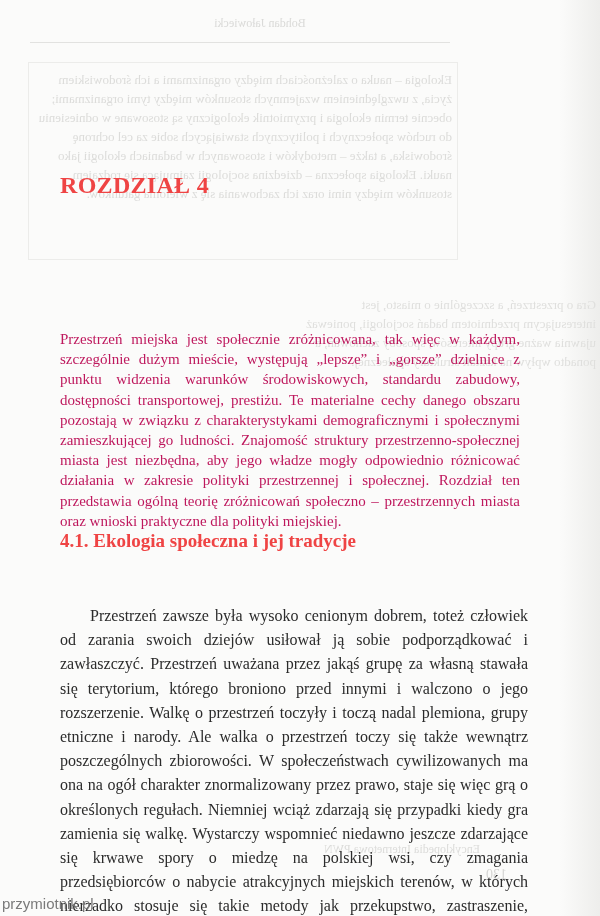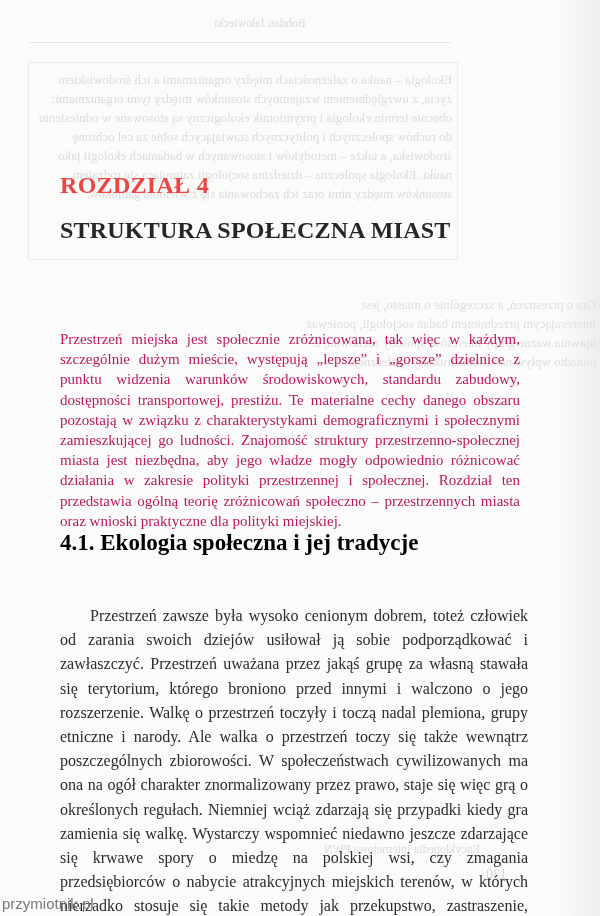--- a/index.html
+++ b/index.html
@@ -116,22 +116,22 @@
       line-height: 20.2px;
       text-align: justify;
       color: #be185d;
     }
     .section-heading {
       position: absolute;
       top: 530px;
       left: 60px;
       font-family: "Liberation Serif", serif;
       font-weight: bold;
-      font-size: 23px;
-      color: #000000;
+      font-size: 19px;
+      color: #ef4444;
     }
     .body-text {
       position: absolute;
       top: 568px;
       left: 60px;
       width: 468px;
       font-family: "Liberation Serif", serif;
       font-size: 16px;
       line-height: 24.2px;
       text-align: justify;
@@ -157,21 +157,20 @@
 <div class="bleed-header-rule"></div>
 <div class="bleed-box"></div>
 <div class="bleed bleed-block">Ekologia – nauka o zależnościach między organizmami a ich środowiskiem życia, z uwzględnieniem wzajemnych stosunków między tymi organizmami; obecnie termin ekologia i przymiotnik ekologiczny są stosowane w odniesieniu do ruchów społecznych i politycznych stawiających sobie za cel ochronę środowiska, a także – metodyków i stosowanych w badaniach ekologii jako nauki. Ekologia społeczna – dziedzina socjologii zajmująca się rodzajem stosunków między nimi oraz ich zachowania się z wieloma gatunków.</div>
 <div class="bleed bleed-block-2">Gra o przestrzeń, a szczególnie o miasto, jest interesującym przedmiotem badań socjologii, ponieważ ujawnia ważne grupy interesów, sposoby zachowań, a ponadto wpływ na kształt struktury społecznej.</div>
 <div class="bleed bleed-footer">Encyklopedia Internetowa PWN</div>
 <div class="bleed bleed-pagenum">130</div>
 
 <div class="chapter-label">ROZDZIAŁ 4</div>
 
 <div class="chapter-title">
-  <div>STRUKTURA SPOŁECZNA MIAST</div>
 </div>
 
 <div class="abstract">Przestrzeń miejska jest społecznie zróżnicowana, tak więc w każdym, szczególnie dużym mieście, występują „lepsze” i „gorsze” dzielnice z punktu widzenia warunków środowiskowych, standardu zabudowy, dostępności transportowej, prestiżu. Te materialne cechy danego obszaru pozostają w związku z charakterystykami demograficznymi i społecznymi zamieszkującej go ludności. Znajomość struktury przestrzenno-społecznej miasta jest niezbędna, aby jego władze mogły odpowiednio różnicować działania w zakresie polityki przestrzennej i społecznej. Rozdział ten przedstawia ogólną teorię zróżnicowań społeczno – przestrzennych miasta oraz wnioski praktyczne dla polityki miejskiej.</div>
 
 <div class="section-heading">4.1. Ekologia społeczna i jej tradycje</div>
 
 <div class="body-text">Przestrzeń zawsze była wysoko cenionym dobrem, toteż człowiek od zarania swoich dziejów usiłował ją sobie podporządkować i zawłaszczyć. Przestrzeń uważana przez jakąś grupę za własną stawała się terytorium, którego broniono przed innymi i walczono o jego rozszerzenie. Walkę o przestrzeń toczyły i toczą nadal plemiona, grupy etniczne i narody. Ale walka o przestrzeń toczy się także wewnątrz poszczególnych zbiorowości. W społeczeństwach cywilizowanych ma ona na ogół charakter znormalizowany przez prawo, staje się więc grą o określonych regułach. Niemniej wciąż zdarzają się przypadki kiedy gra zamienia się walkę. Wystarczy wspomnieć niedawno jeszcze zdarzające się krwawe spory o miedzę na polskiej wsi, czy zmagania przedsiębiorców o nabycie atrakcyjnych miejskich terenów, w których nierzadko stosuje się takie metody jak przekupstwo, zastraszenie, szantaż, a nawet morderstwo.</div>
 
 <div class="watermark">przymiotnik.pl</div>
 

